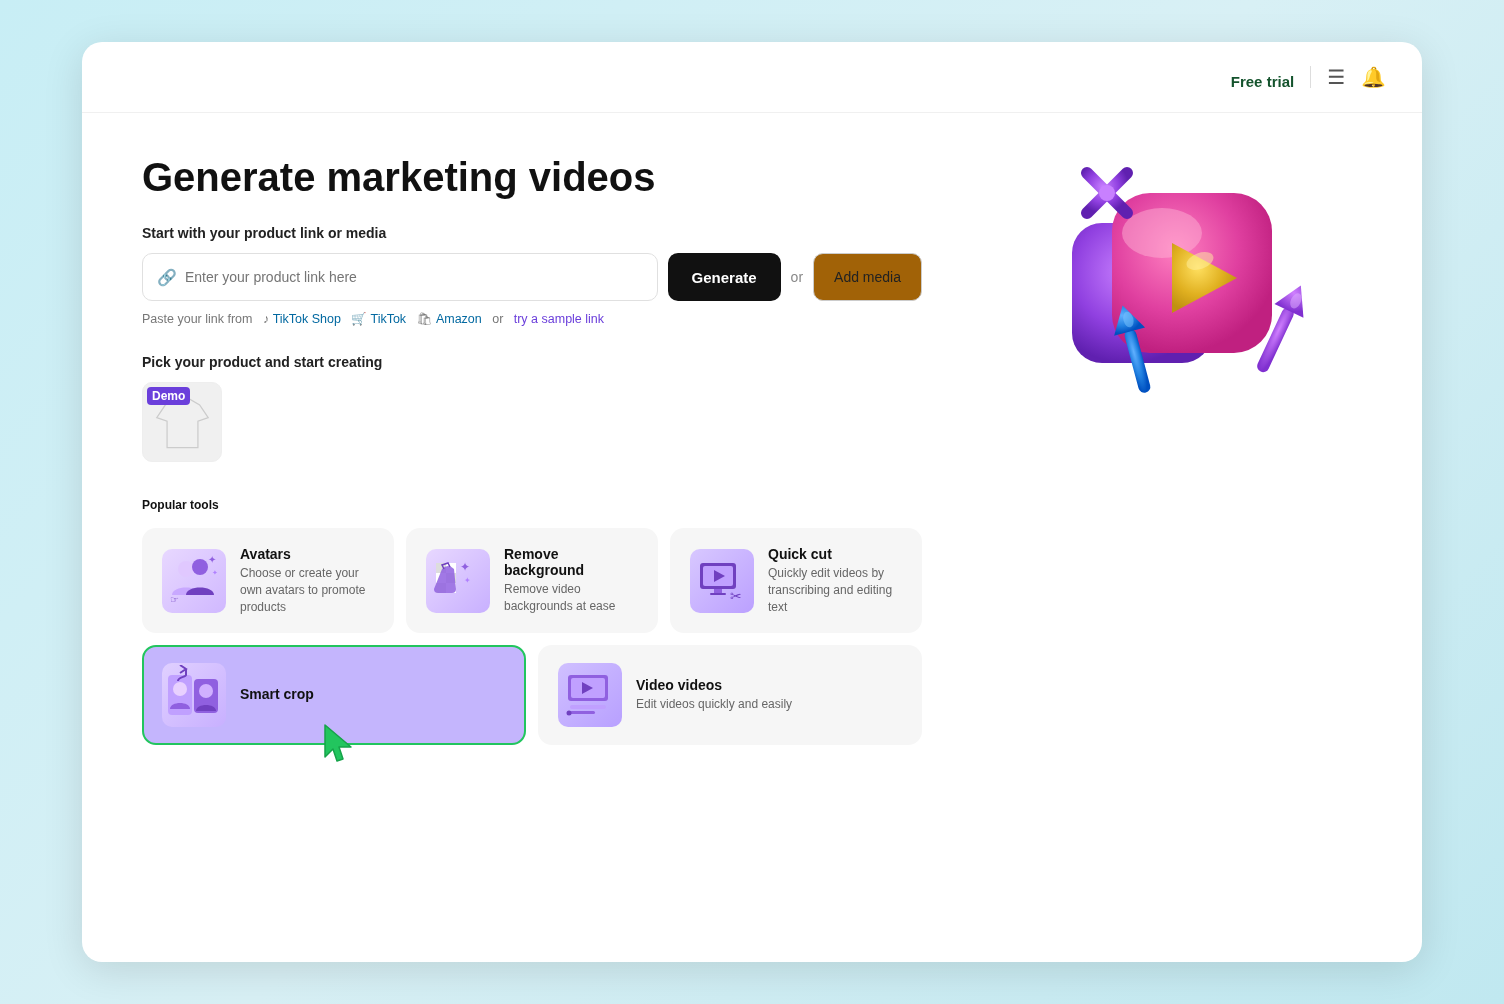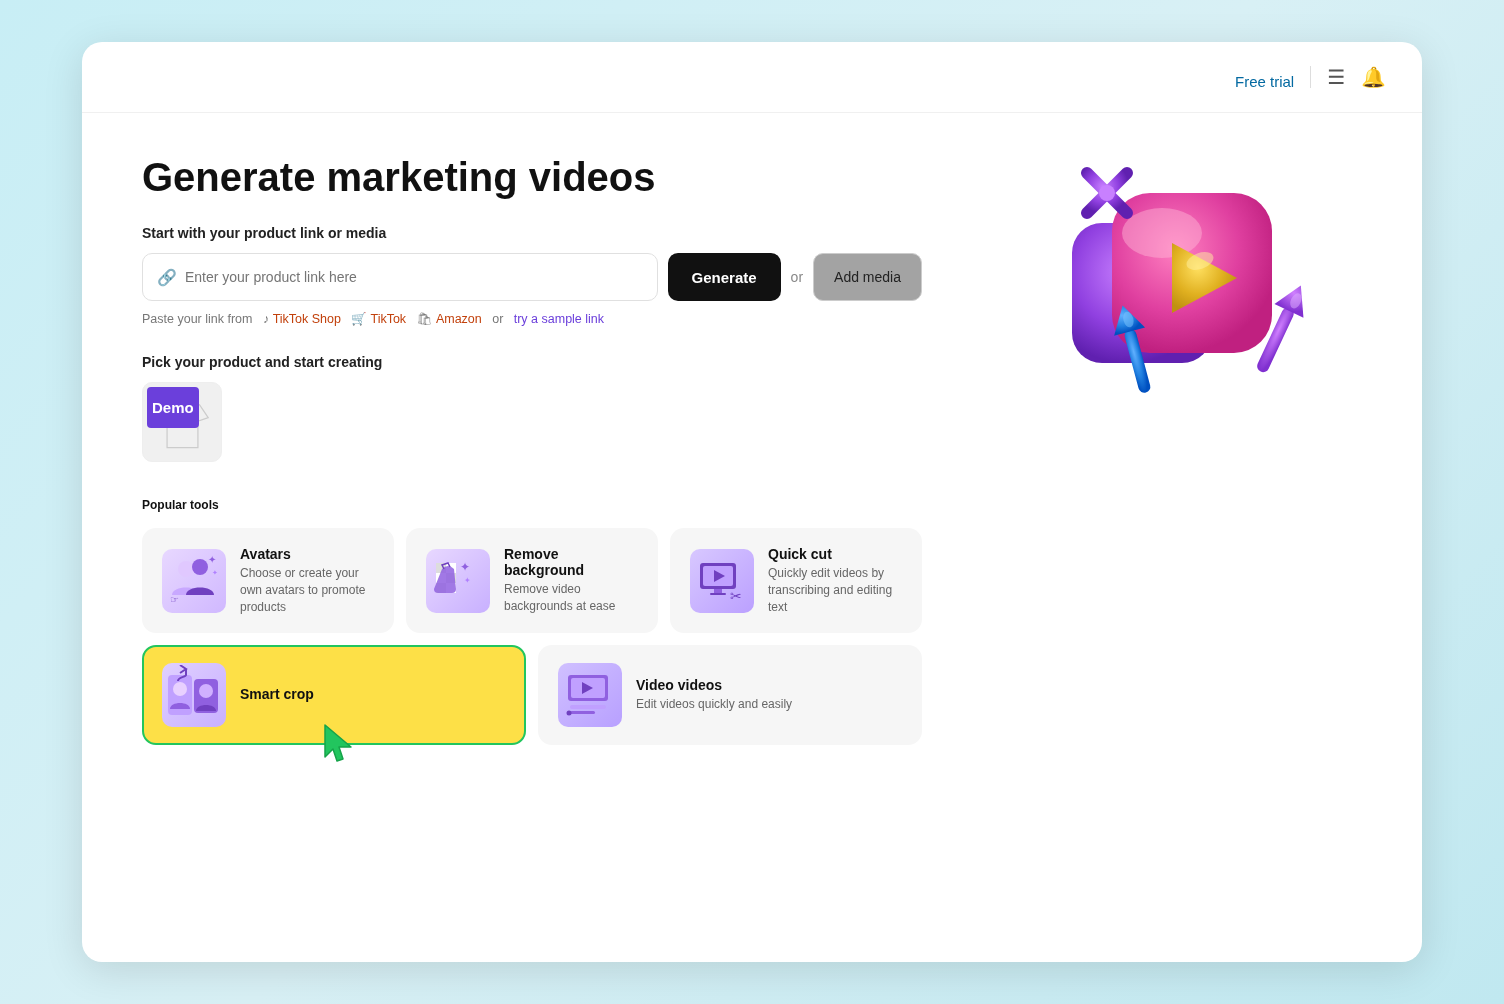--- a/index.html
+++ b/index.html
@@ -23,22 +23,22 @@
     
     .header {
       display: flex;
       align-items: center;
       justify-content: flex-end;
       padding: 22px 36px;
       border-bottom: 1px solid #f0f0f0;
       gap: 16px;
     }
     .free-trial-link {
-      color: #0369a1;
-      font-weight: 400;
+      color: #14532d;
+      font-weight: 700;
       font-size: 15px;
       text-decoration: none;
       cursor: pointer;
       margin-top: 9px;
     }
     .header-divider {
       width: 1px;
       height: 22px;
       background: #ddd;
     }
@@ -111,36 +111,36 @@
       font-size: 15px;
       font-weight: 600;
       cursor: pointer;
     }
     .or-text {
       color: #888;
       font-size: 14px;
     }
     .add-media-btn {
       border: 1.5px solid #ccc;
-      background: #a3a3a3;
+      background: #a16207;
       border-radius: 10px;
       padding: 0 20px;
       height: 48px;
       font-size: 14px;
       font-weight: 500;
       cursor: pointer;
       color: #222;
     }
     .paste-hint {
       font-size: 12.5px;
       color: #777;
       margin-bottom: 28px;
     }
     .paste-hint .brand {
-      color: #c2410c;
+      color: #0369a1;
       font-weight: 500;
       text-align: center;
     }
     .paste-hint a {
       color: #6b3fdb;
       text-decoration: none;
     }
     
     .product-picks-label {
       font-size: 14px;
@@ -159,23 +159,23 @@
       display: flex;
       align-items: center;
       justify-content: center;
     }
     .product-thumb .demo-badge {
       position: absolute;
       top: 4px;
       left: 4px;
       background: #6b3fdb;
       color: #fff;
-      font-size: 15px;
+      font-size: 12px;
       font-weight: 700;
-      padding: 12px 5px;
+      padding: 2px 5px;
       border-radius: 4px;
     }
     .shirt-svg {
       width: 55px;
       height: 60px;
     }
     
     .popular-tools-section {
       margin-top: 36px;
     }
@@ -196,21 +196,21 @@
       padding: 16px 18px;
       display: flex;
       align-items: center;
       gap: 14px;
       cursor: pointer;
       border: 2px solid transparent;
       transition: border-color 0.15s;
     }
     .tool-card.active {
       border: 2.5px solid #22c55e;
-      background: #fde047;
+      background: #c4b5fd;
       padding-left: 18px;
     }
     .tool-card-icon {
       width: 64px;
       height: 64px;
       border-radius: 10px;
       flex-shrink: 0;
       display: flex;
       align-items: center;
       justify-content: center;

